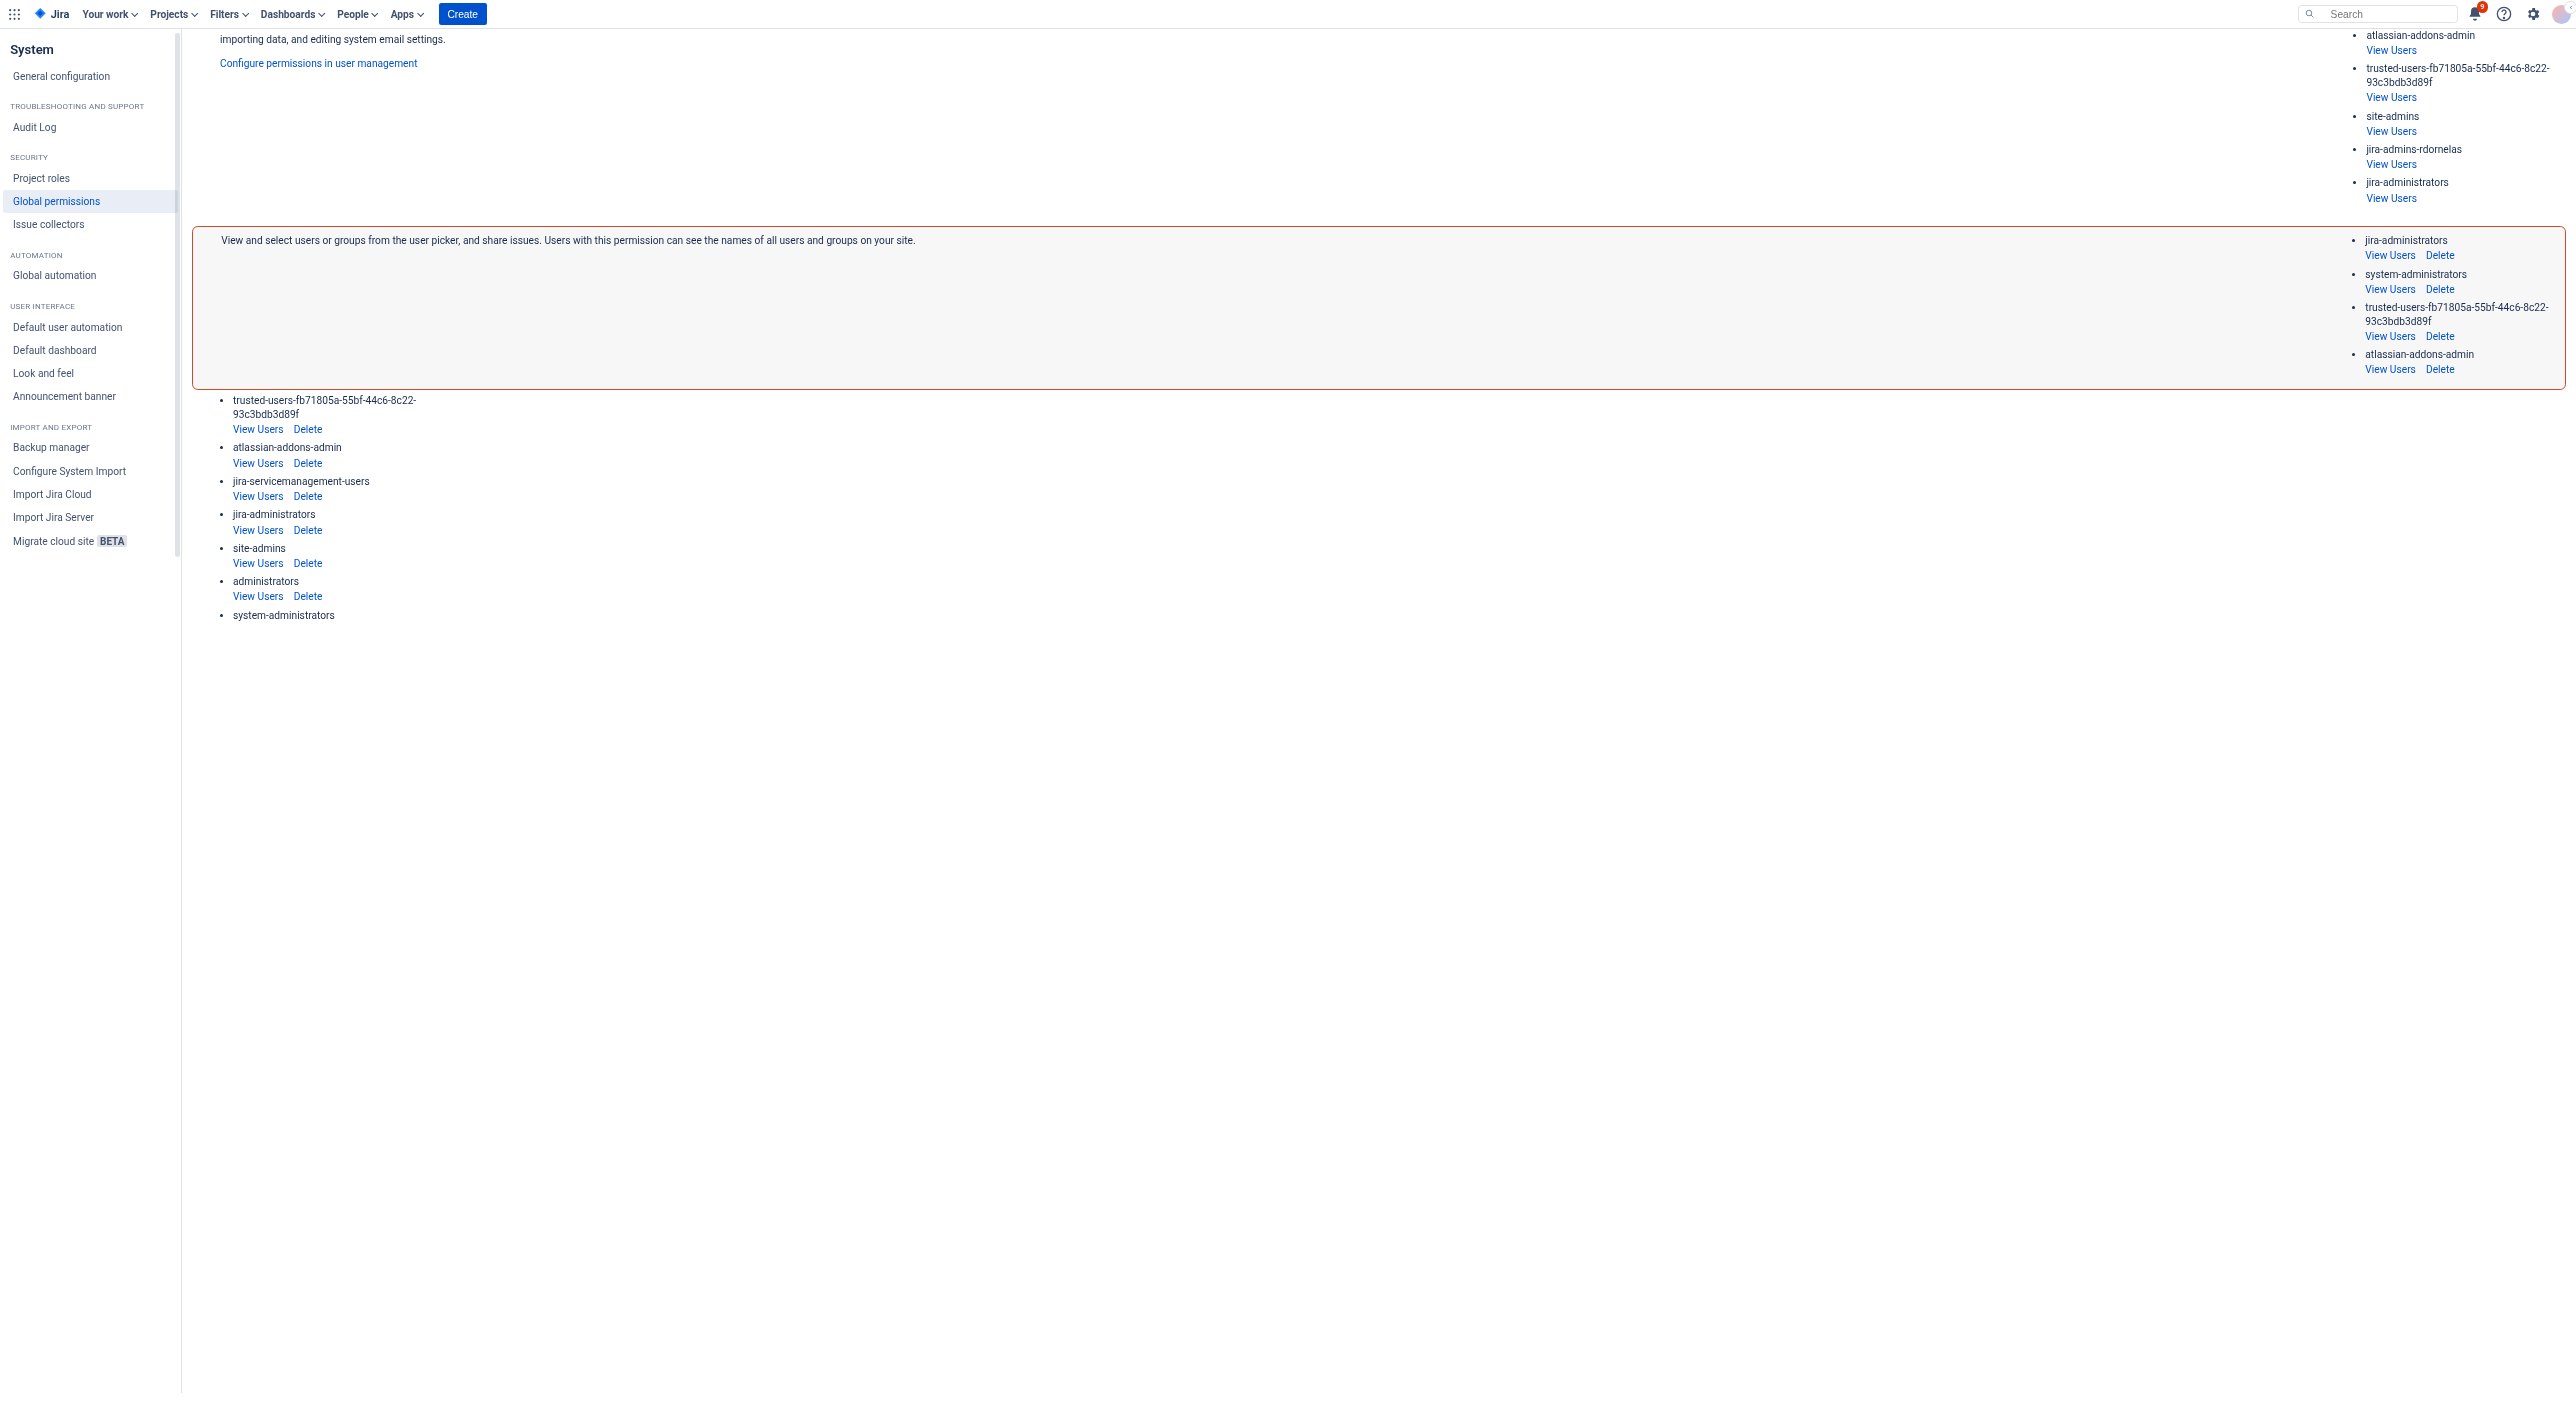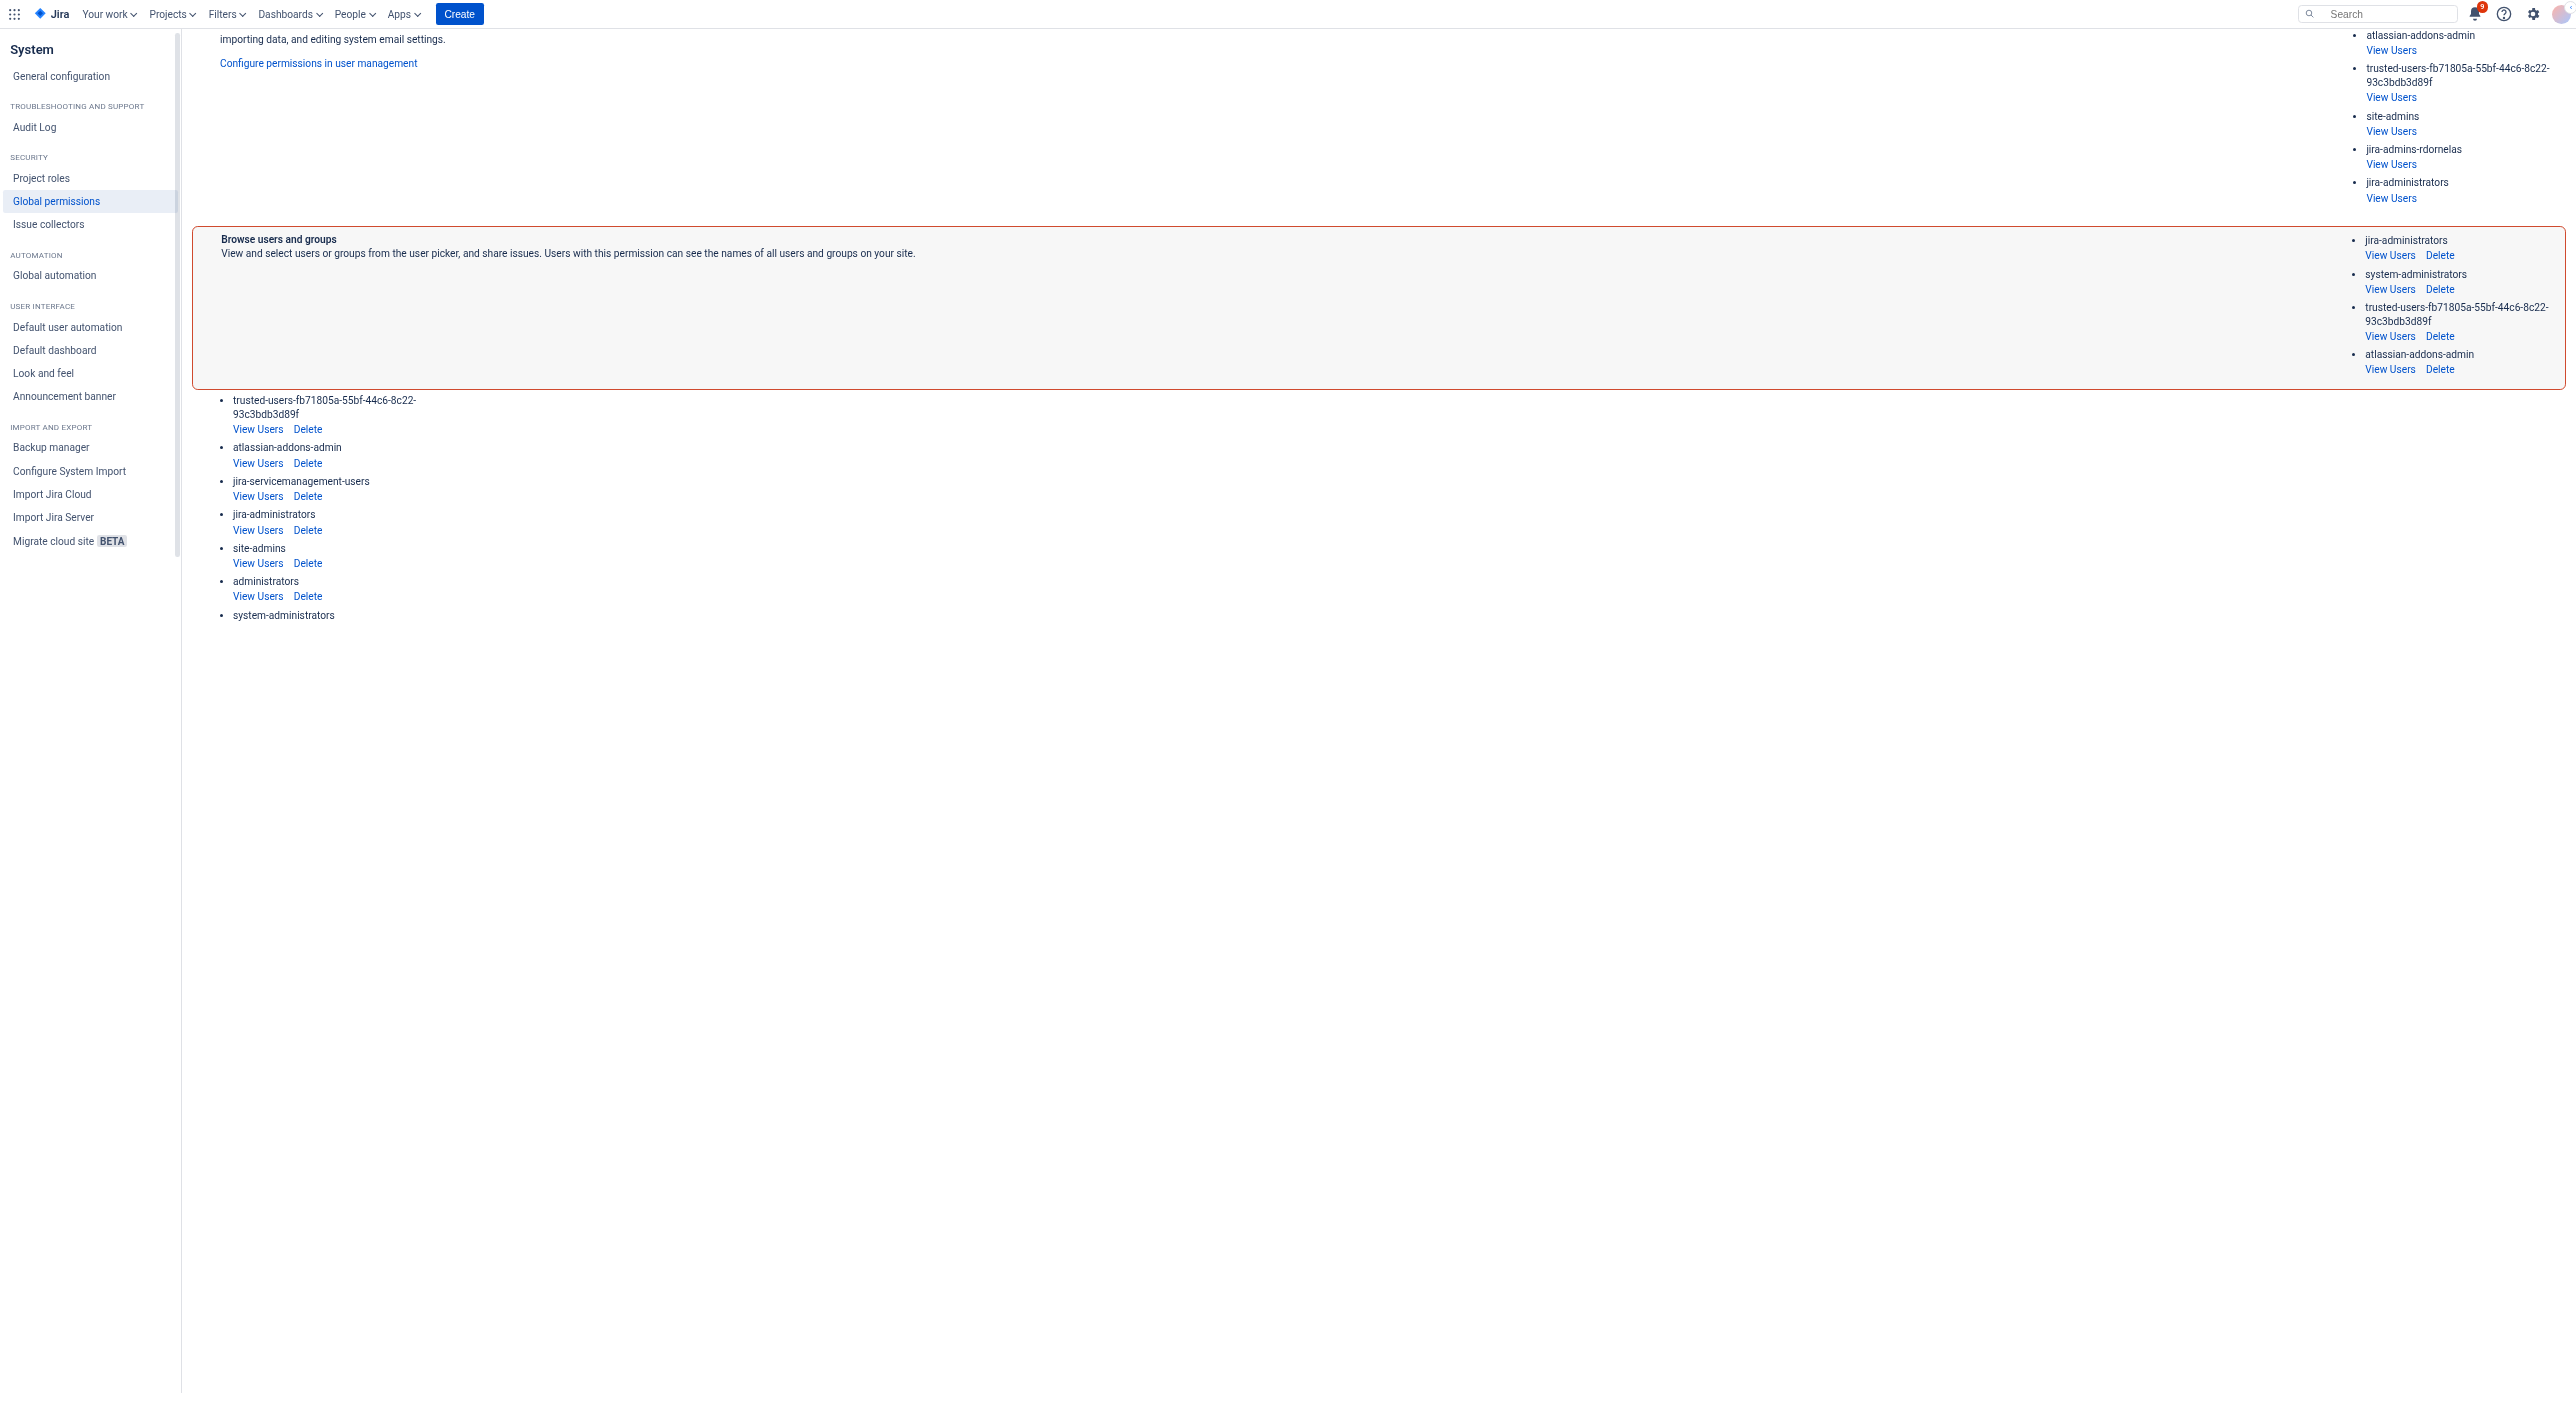--- a/index.html
+++ b/index.html
@@ -30,21 +30,21 @@
   .jira-logo { display: flex; align-items: center; gap: 2.9px; padding: 0 4.4px; cursor: pointer; }
   .jira-logo span { font-weight: 600; color: #253858; font-size: 11px; }
   .nav-item {
     padding: 4.4px 5.8px;
     border-radius: 2.2px;
     cursor: pointer;
     display: flex;
     align-items: center;
     gap: 2.9px;
     color: #42526E;
-    font-weight: 400;
+    font-weight: 700;
   }
   .chevron-down {
     width: 7.3px; height: 7.3px;
     display: inline-block;
     position: relative;
   }
   .chevron-down::after {
     content: "";
     position: absolute;
     top: 0.7px; left: 0.7px;
@@ -410,21 +410,20 @@
               </li>
               <li>
                 <span class="group-name">jira-administrators</span>
                 <div class="group-actions"><a class="action-link">View Users</a></div>
               </li>
             </ul>
           </div>
         </div>
         <div class="perm-row highlighted">
           <div class="perm-left">
-            <div class="perm-title">Browse users and groups</div>
             <div class="perm-desc">View and select users or groups from the user picker, and share issues. Users with this permission can see the names of all users and groups on your site.</div>
           </div>
           <div class="perm-right">
             <ul class="group-list">
               <li>
                 <span class="group-name">jira-administrators</span>
                 <div class="group-actions"><a class="action-link">View Users</a><a class="action-link">Delete</a></div>
               </li>
               <li>
                 <span class="group-name">system-administrators</span>

